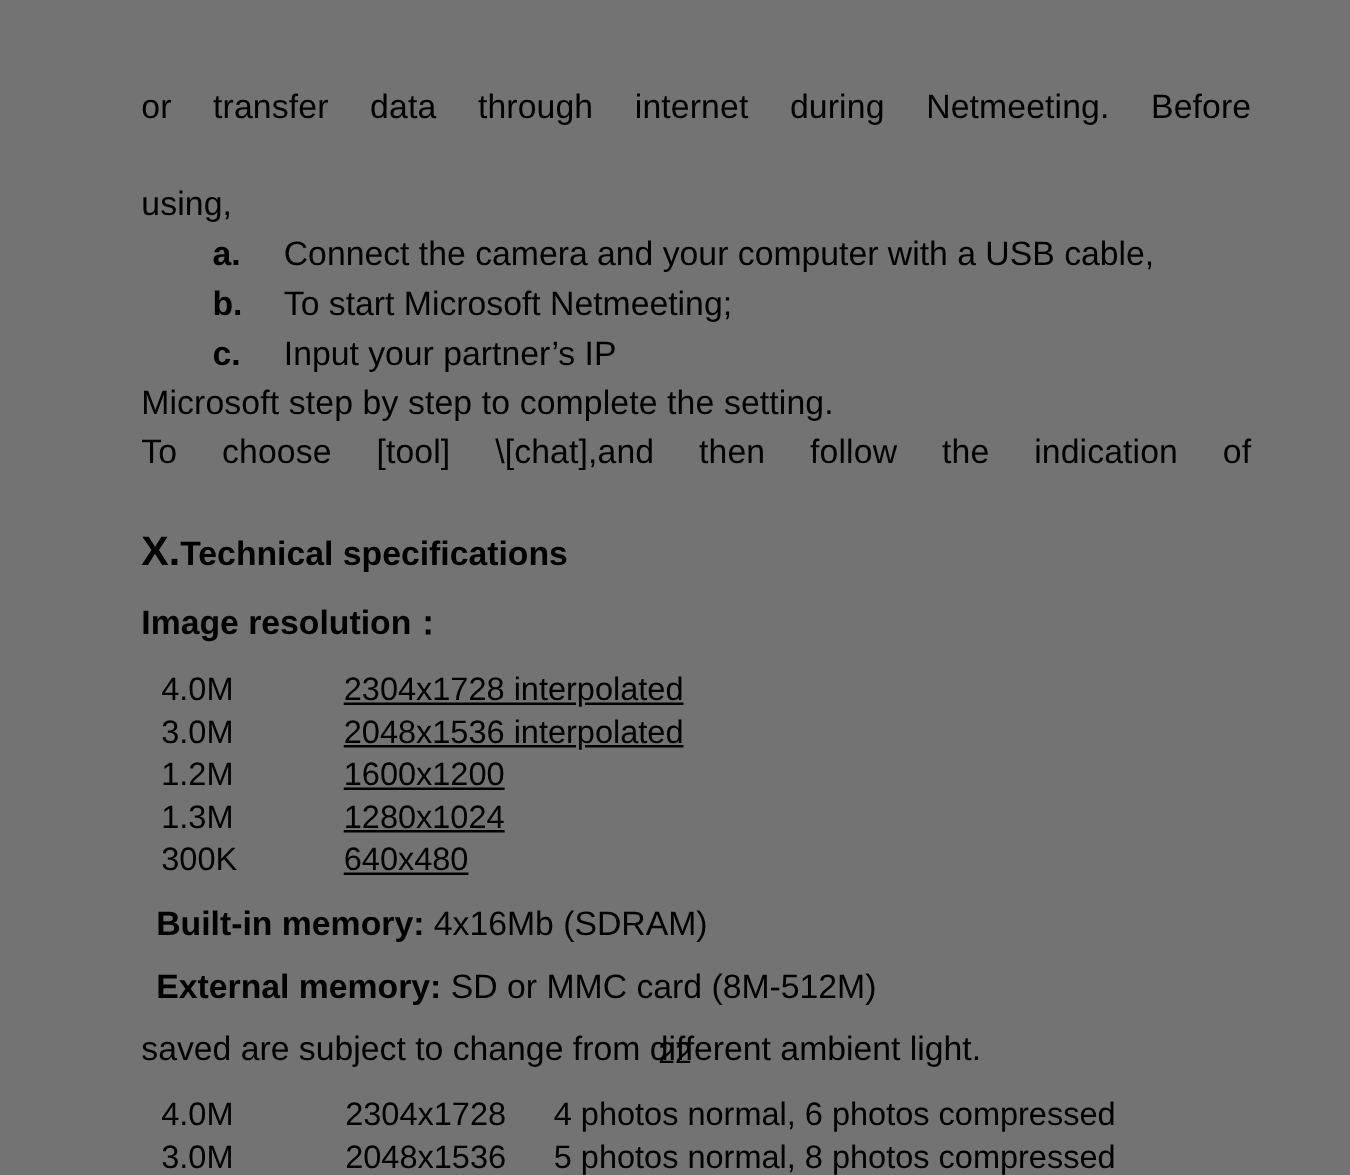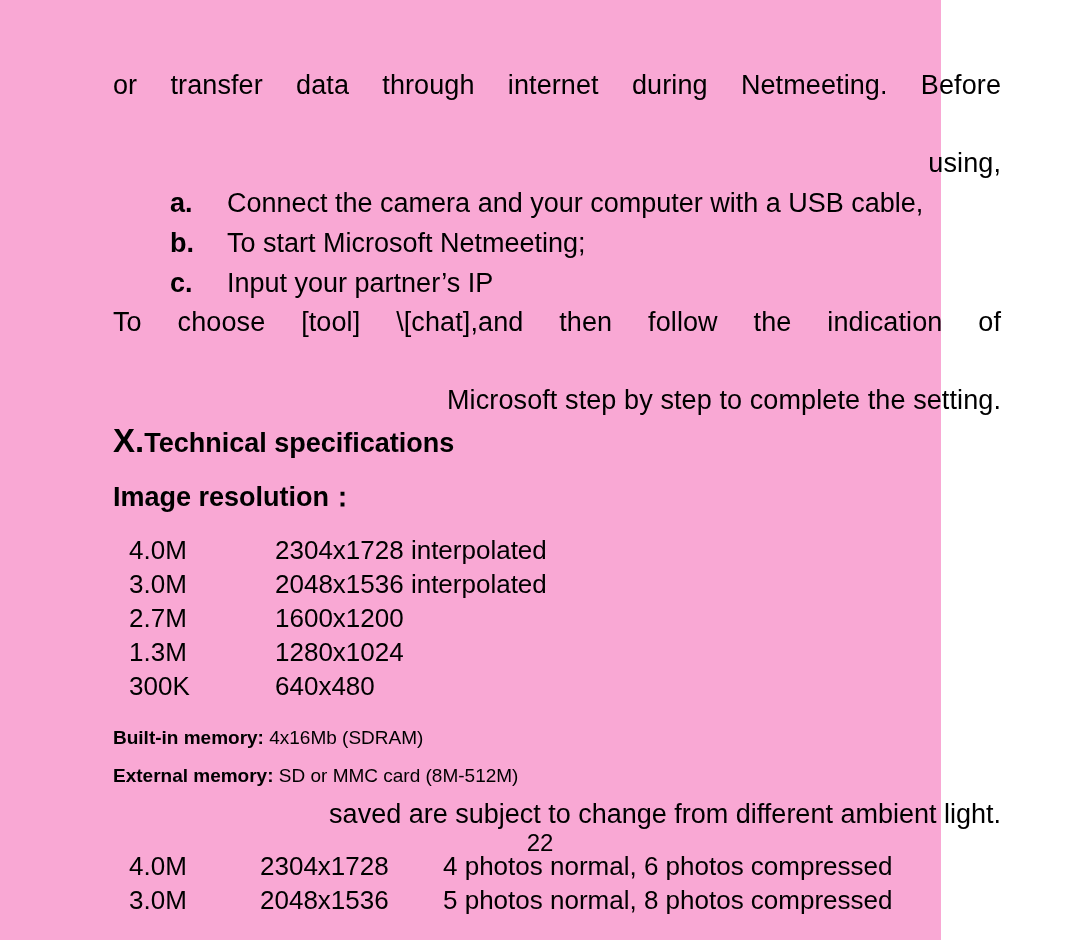--- a/index.html
+++ b/index.html
@@ -13,23 +13,23 @@
     font-family: "Liberation Sans", sans-serif;
     color: #000000;
     overflow: hidden;
     position: relative;
   }
 
   .page {
     position: absolute;
     left: 0;
     top: 0;
-    width: 941px;
+    width: 1080px;
     height: 940px;
-    background: #f9a8d4;
+    background: #737373;
   }
 
   
   .content {
     position: absolute;
     left: 113px;
     top: 66px;
     width: 888px;
   }
 
@@ -50,21 +50,21 @@
     text-align: justify;
     text-justify: inter-word;
   }
   .line.stretch::after {
     content: "";
     display: inline-block;
     width: 100%;
     height: 0;
   }
   .line.plain {
-    text-align: right;
+    text-align: left;
   }
 
   
   .list {
     margin: 0;
     padding: 0;
     list-style: none;
   }
   .list-item {
     display: flex;
@@ -120,46 +120,47 @@
     padding: 0;
     vertical-align: baseline;
     white-space: nowrap;
   }
   .col-size {
     width: 145px;
   }
   .col-res-a {
     width: 260px;
     text-align: left;
+    text-decoration: underline;
   }
   .res-table .col-res-a {
     text-align: left;
     padding-left: 0;
   }
   .res-table .col-size {
     width: 146px;
   }
 
   .photo-table .col-size {
     width: 131px;
   }
   .photo-table .col-res {
     width: 161px;
-    text-align: left;
+    text-align: center;
     padding-right: 22px;
   }
   .photo-table .col-desc {
     text-align: right;
   }
 
   
   .memory-line {
-    font-size: 19px;
+    font-size: 27px;
     line-height: 38px;
-    margin: 0;
+    margin: 12px;
     white-space: nowrap;
   }
   .memory-line .label {
     font-weight: bold;
   }
 
   .photos-para {
     font-size: 27px;
     line-height: 38px;
     margin: 0;
@@ -201,42 +202,42 @@
         <span class="list-marker">b.</span>
         <span class="list-text">To start Microsoft Netmeeting;</span>
       </li>
       <li class="list-item">
         <span class="list-marker">c.</span>
         <span class="list-text">Input your partner’s IP</span>
       </li>
     </ul>
 
     <div class="para">
+      <span class="line plain">Microsoft step by step to complete the setting.</span>
       <span class="line stretch">To   choose   [tool]   \[chat],and   then   follow   the   indication   of</span>
-      <span class="line plain">Microsoft step by step to complete the setting.</span>
     </div>
 
     <div class="section-heading">
       <span class="roman-numeral">X.</span><span class="section-title">Technical specifications</span>
     </div>
 
     <div class="subheading">Image resolution：</div>
 
     <table class="spec-table res-table">
       <tbody>
         <tr>
           <td class="col-size">4.0M</td>
           <td class="col-res-a">2304x1728 interpolated</td>
         </tr>
         <tr>
           <td class="col-size">3.0M</td>
           <td class="col-res-a">2048x1536 interpolated</td>
         </tr>
         <tr>
-          <td class="col-size">2.7M</td>
+          <td class="col-size">1.2M</td>
           <td class="col-res-a">1600x1200</td>
         </tr>
         <tr>
           <td class="col-size">1.3M</td>
           <td class="col-res-a">1280x1024</td>
         </tr>
         <tr>
           <td class="col-size">300K</td>
           <td class="col-res-a">640x480</td>
         </tr>

